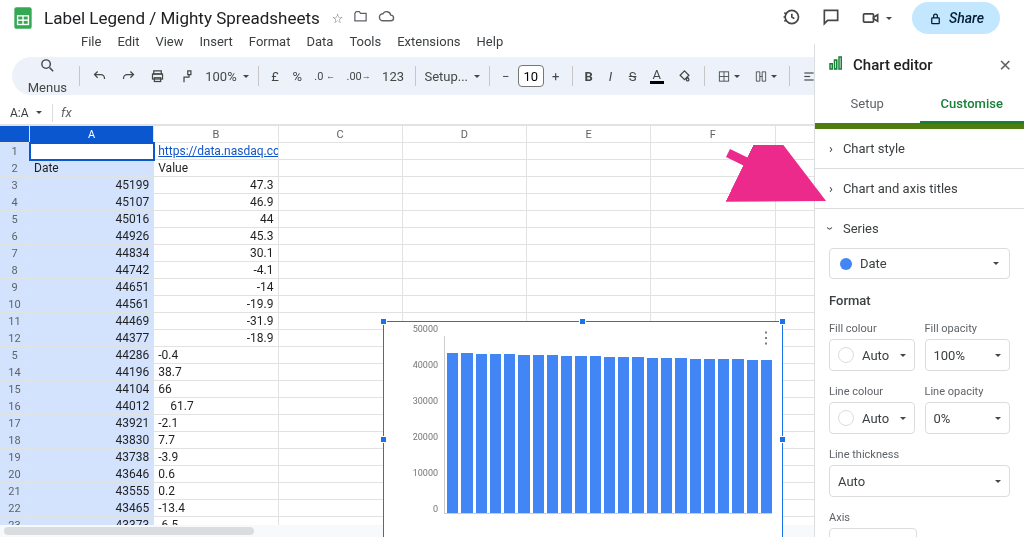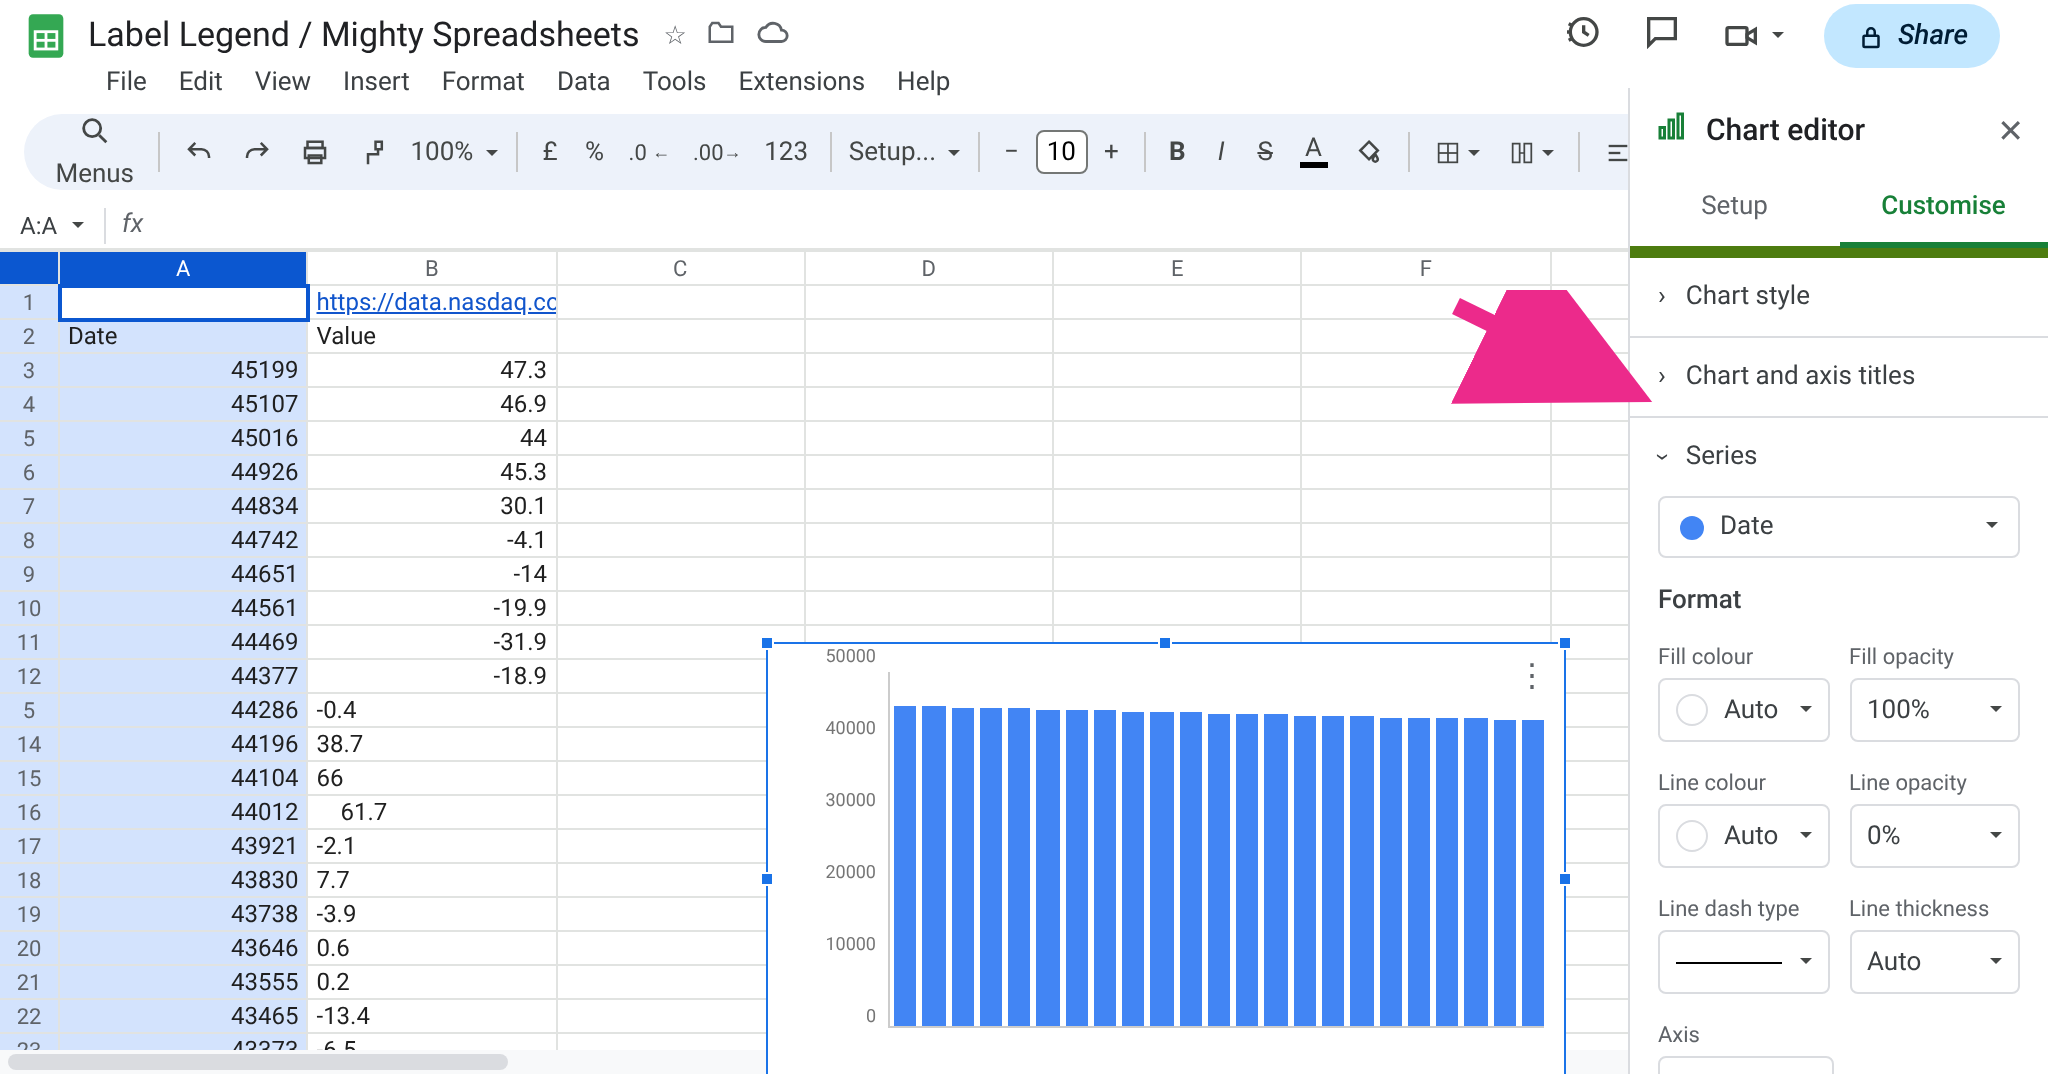--- a/index.html
+++ b/index.html
@@ -9,21 +9,21 @@
 .titlebar { display: flex; align-items: center; padding: 6px 16px 0 8px; height: 30px; }
 .logo { width: 30px; height: 30px; display: flex; align-items: center; justify-content: center; }
 .doc-title { font-size: 17px; color: #202124; padding: 2px 6px; }
 .title-icons { display: flex; gap: 10px; align-items: center; margin-left: 6px; }
 .title-icons span, .right-icons > * { color: #5f6368; cursor: pointer; }
 .spacer { flex: 1; }
 .right-icons { display: flex; align-items: center; gap: 20px; padding-right: 8px; font-style: italic; }
 .share-btn { background: #c2e7ff; border-radius: 40px; padding: 8px 16px; display: flex; align-items: center; gap: 6px; font-weight: 500; color: #001d35; font-size: 14px; }
 
 
-.menubar { display: flex; gap: 2px; padding: 2px 0 6px 46px; font-size: 13px; text-align: center; }
+.menubar { display: flex; gap: 2px; padding: 2px 0 6px 74px; font-size: 13px; text-align: center; }
 .menubar span { padding: 2px 7px; border-radius: 4px; cursor: pointer; }
 
 
 .toolbar { display: flex; align-items: center; gap: 2px; background: #edf2fa; border-radius: 24px; margin: 0 12px; padding: 4px 10px; height: 38px; }
 .tb-btn { padding: 5px 6px; border-radius: 4px; cursor: pointer; display: flex; align-items: center; justify-content: center; min-width: 20px; color: #444746; font-size: 13px; }
 .tb-btn svg { width: 17px; height: 17px; }
 .tb-sep { width: 1px; height: 20px; background: #c7c7c7; margin: 0 4px; }
 .tb-input { width: 26px; height: 22px; border: 1px solid #747775; border-radius: 4px; text-align: center; font-size: 13px; background: #fff; }
 .tb-dd { display: flex; align-items: center; gap: 3px; padding: 4px 6px; }
 .menus-pill { border: none; border-radius: 4px; padding: 4px 8px; display: flex; align-items: center; gap: 6px; flex-direction: column; }
@@ -615,27 +615,20 @@
       <div class="sp-col">
         <div class="sp-label">Line opacity</div>
         <div class="sp-select">
             <span>0%</span>
             <span class="caret"></span>
           </div>
       </div>
     </div>
     <div class="sp-row">
       <div class="sp-col">
-        <div class="sp-label">Line dash type</div>
-        <div class="sp-select">
-            <span class="line-sample"></span>
-            <span class="caret"></span>
-          </div>
-      </div>
-      <div class="sp-col">
         <div class="sp-label">Line thickness</div>
         <div class="sp-select">
             <span>Auto</span>
             <span class="caret"></span>
           </div>
       </div>
     </div>
     <div class="sp-row" style="margin-top:6px;">
       <div class="sp-col" style="flex:0 0 88px;">
         <div class="sp-label">Axis</div>

